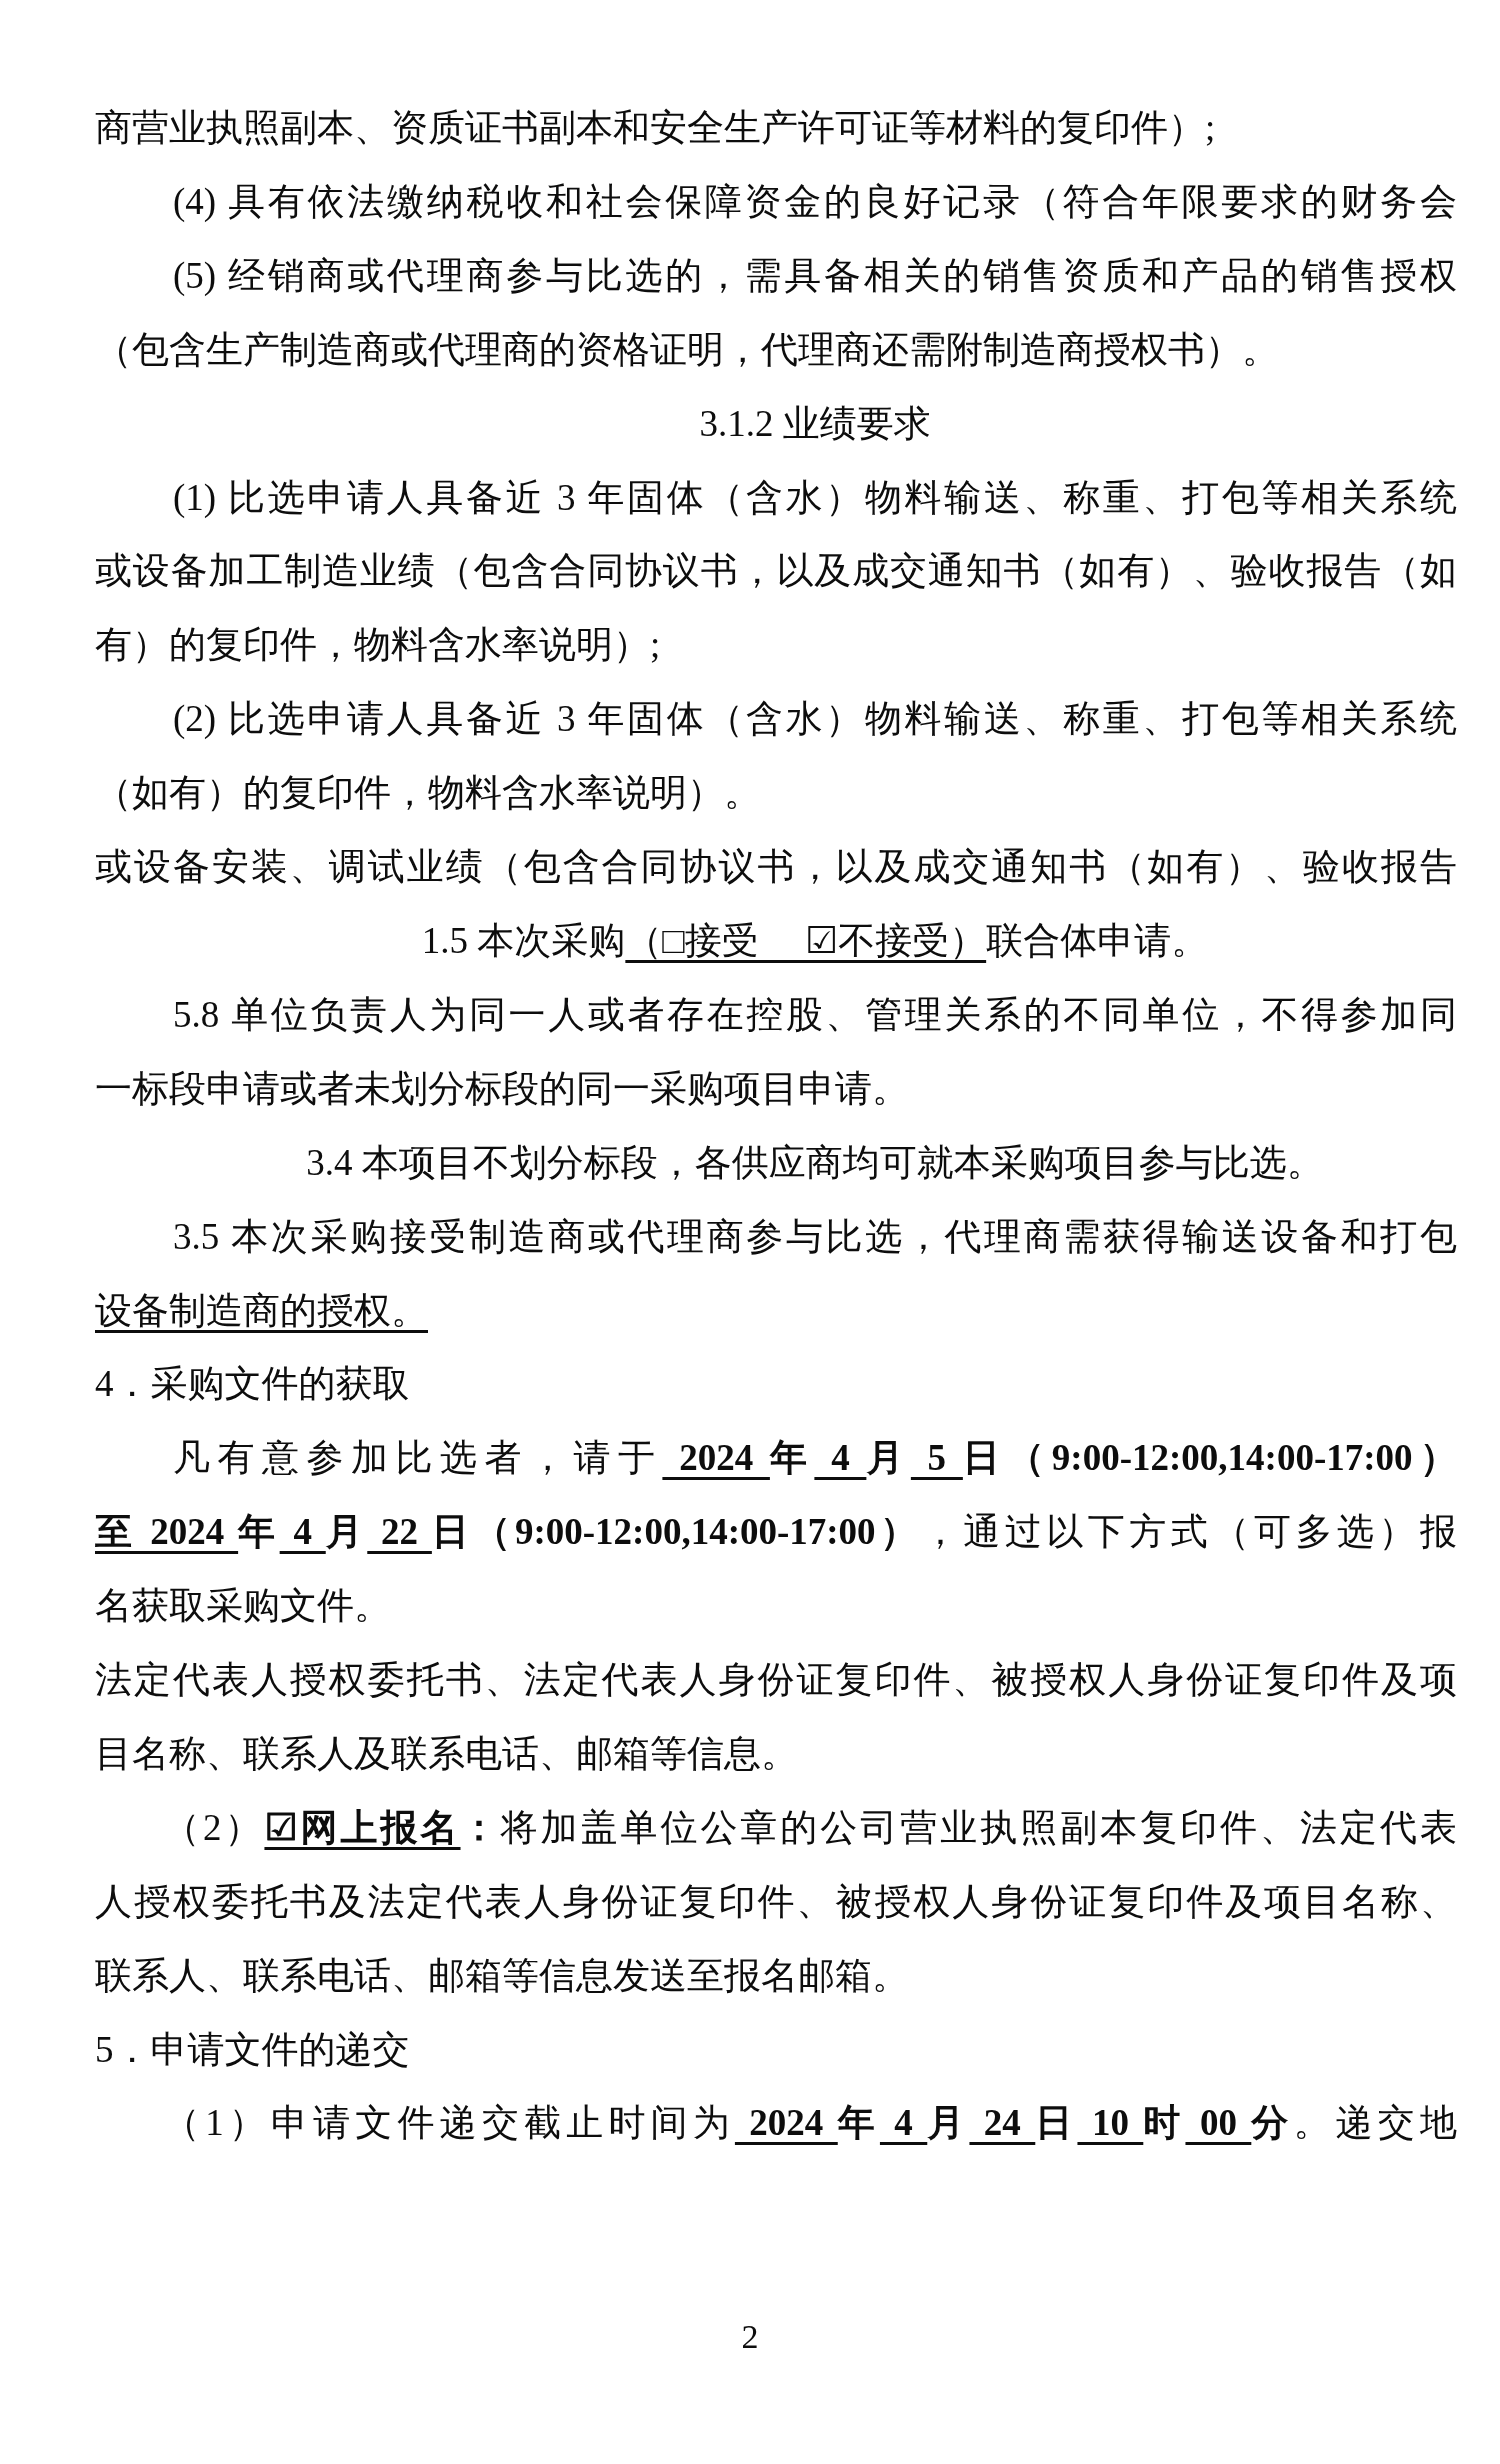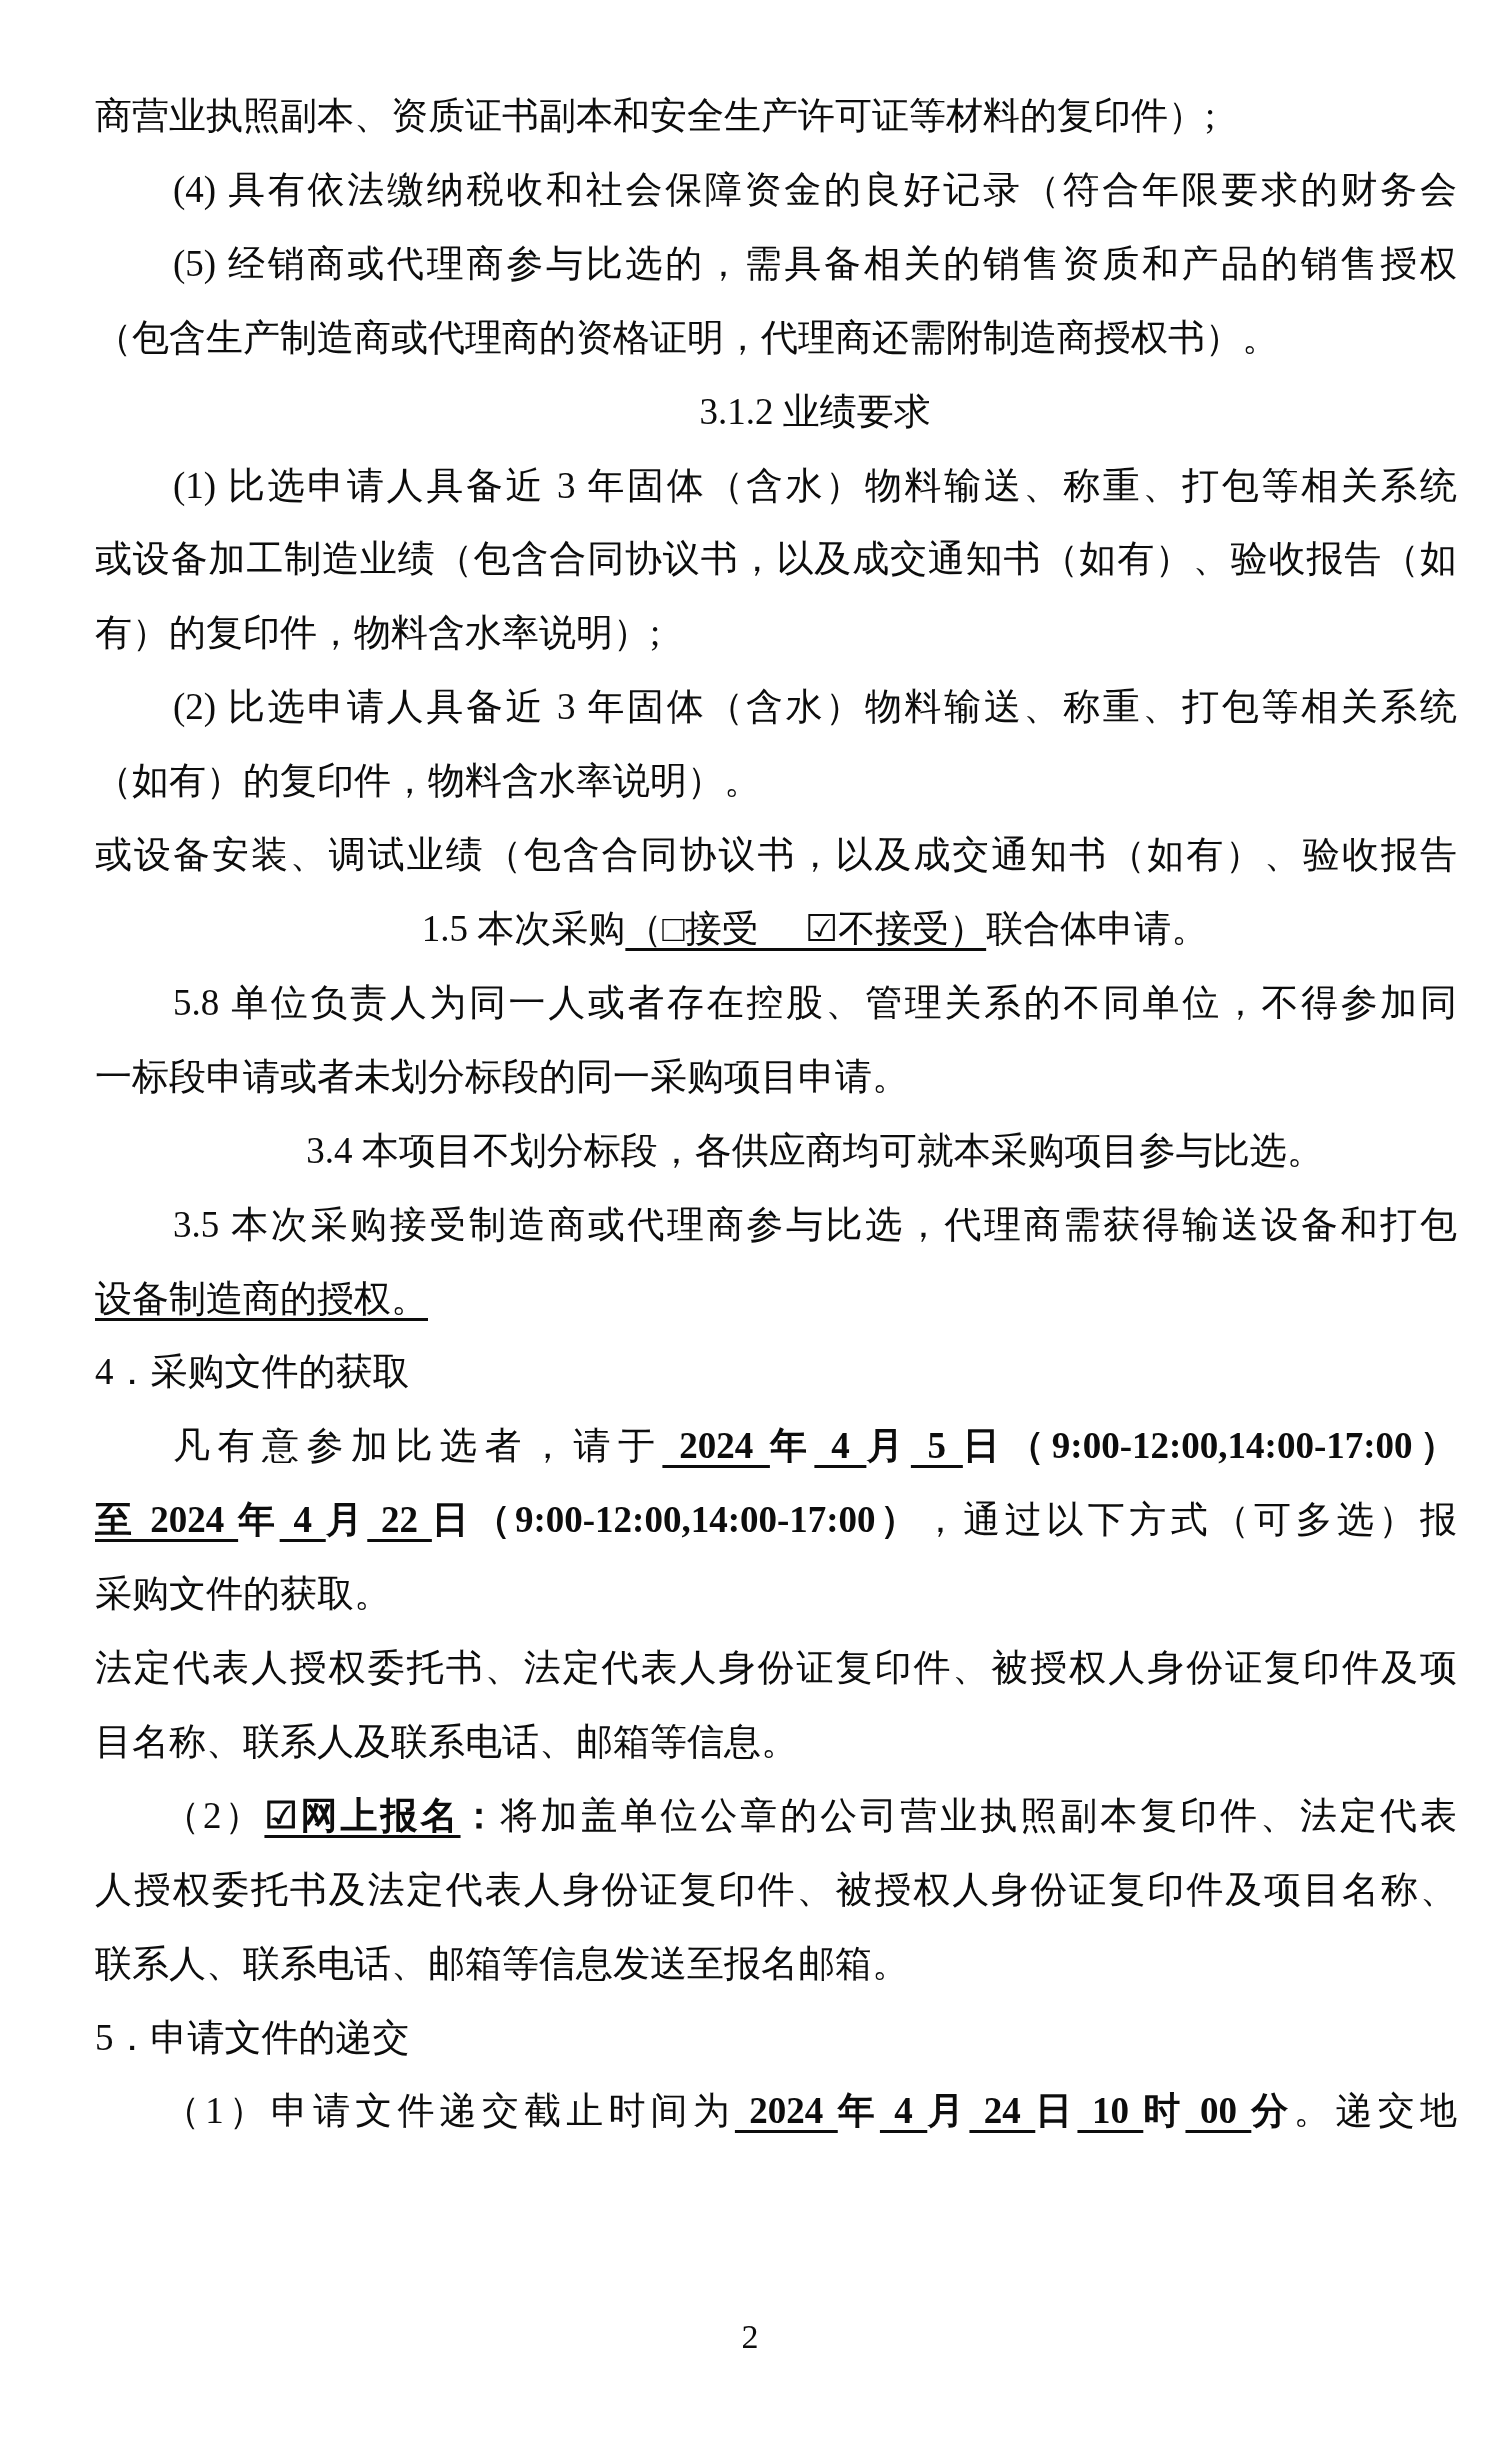--- a/index.html
+++ b/index.html
@@ -6,21 +6,21 @@
   .page{
     position:relative;
     width:1500px;height:2464px;
     background:#ffffff;
     overflow:hidden;
     font-family:"Liberation Serif","DejaVu Serif",serif;
     color:#0d0d0d;
   }
   .content{
     position:absolute;
-    left:95px;top:79px;
+    left:95px;top:91px;
     width:1362px;
     font-size:37px;
     line-height:73.9px;
   }
   .line{white-space:normal;text-align:left;}
   .line.j{text-align:justify;text-align-last:justify;}
   .line.ind{text-indent:78px;text-align:center;}
   .line.indp{text-indent:68px;}
   .b{font-weight:bold;}
   .u{text-decoration:underline;text-decoration-thickness:3px;text-underline-offset:7px;}
@@ -50,21 +50,21 @@
       <div class="line j"><span>或设备安装、调试业绩（包含合同协议书，以及成交通知书（如有）、验收报告</span></div>
       <div class="line ind"><span>1.5 本次采购</span><span class="u">（□接受　 ☑不接受）</span><span>联合体申请。</span></div>
       <div class="line j ind"><span>5.8 单位负责人为同一人或者存在控股、管理关系的不同单位，不得参加同</span></div>
       <div class="line"><span>一标段申请或者未划分标段的同一采购项目申请。</span></div>
       <div class="line ind"><span>3.4 本项目不划分标段，各供应商均可就本采购项目参与比选。</span></div>
       <div class="line j ind"><span>3.5 本次采购接受制造商或代理商参与比选，代理商需获得输送设备和打包</span></div>
       <div class="line"><span class="u">设备制造商的授权。 </span></div>
       <div class="line"><span>4．采购文件的获取</span></div>
       <div class="line j ind"><span>凡有意参加比选者，请于</span><span class="b u"> 2024 </span><span class="b">年</span><span class="b u"> 4 </span><span class="b">月</span><span class="b u"> 5 </span><span class="b">日（9:00-12:00,14:00-17:00）</span></div>
       <div class="line j"><span class="b u">至 2024 </span><span class="b">年</span><span class="b u"> 4 </span><span class="b">月</span><span class="b u"> 22 </span><span class="b">日（9:00-12:00,14:00-17:00）</span><span>，通过以下方式（可多选）报</span></div>
-      <div class="line"><span>采购文件的获取。</span></div>
+      <div class="line"><span>名获取采购文件。</span></div>
       <div class="line j"><span>法定代表人授权委托书、法定代表人身份证复印件、被授权人身份证复印件及项</span></div>
       <div class="line"><span>目名称、联系人及联系电话、邮箱等信息。</span></div>
       <div class="line j indp"><span>（2）</span><span class="b u">☑网上报名</span><span class="b">：</span><span>将加盖单位公章的公司营业执照副本复印件、法定代表</span></div>
       <div class="line j"><span>人授权委托书及法定代表人身份证复印件、被授权人身份证复印件及项目名称、</span></div>
       <div class="line"><span>联系人、联系电话、邮箱等信息发送至报名邮箱。</span></div>
       <div class="line"><span>5．申请文件的递交</span></div>
       <div class="line j indp"><span>（1）申请文件递交截止时间为</span><span class="b u"> 2024 </span><span class="b">年</span><span class="b u"> 4 </span><span class="b">月</span><span class="b u"> 24 </span><span class="b">日</span><span class="b u"> 10 </span><span class="b">时</span><span class="b u"> 00 </span><span class="b">分</span><span>。递交地</span></div>
     </div>
   <div class="page-number">2</div>
 </div>

